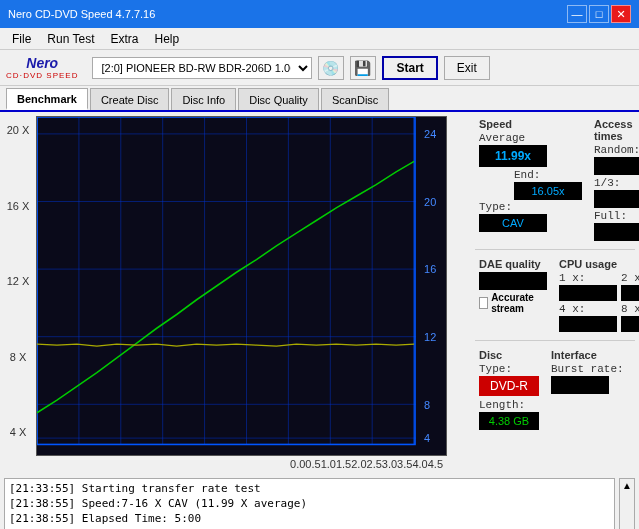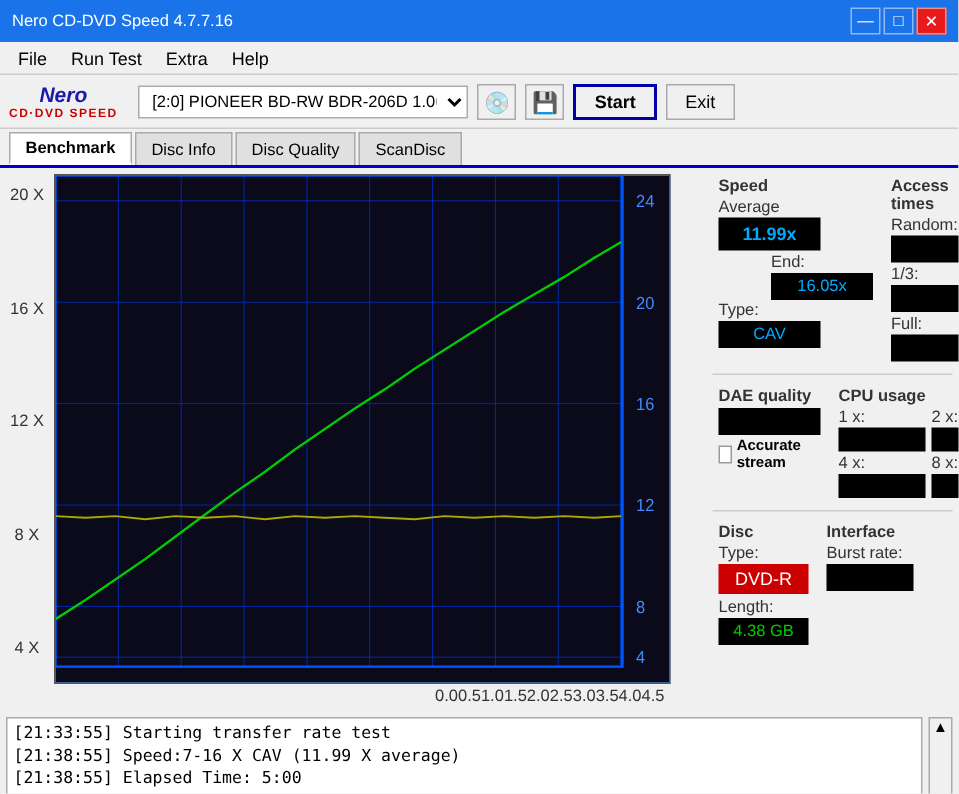--- a/index.html
+++ b/index.html
@@ -40,21 +40,21 @@
       align-items: center;
       padding: 3px 6px;
       gap: 6px;
       border-bottom: 1px solid #ccc;
       height: 36px;
     }
     .logo-area {
       display: flex; flex-direction: column; align-items: center; margin-right: 8px;
     }
     .logo-nero { color: #1a1aaa; font-size: 14px; font-weight: bold; font-style: italic; }
-    .logo-sub { color: #cc0000; font-size: 8px; font-weight: bold; letter-spacing: 1px; }
+    .logo-sub { color: #cc0000; font-size: 8px; font-weight: normal; letter-spacing: 1px; }
     .drive-select {
       background: white; border: 1px solid #aaa; padding: 2px 4px; font-size: 11px;
       height: 22px; width: 220px;
     }
     .toolbar-icon-btn {
       width: 26px; height: 24px; background: #f0f0f0; border: 1px solid #aaa;
       cursor: pointer; display: flex; align-items: center; justify-content: center; font-size: 14px;
     }
     .btn-start {
       background: #f0f0f0; border: 2px solid #0000aa; padding: 2px 12px; font-size: 12px;
@@ -103,21 +103,21 @@
     
     .right-panel {
       width: 160px;
       display: flex;
       flex-direction: column;
       gap: 4px;
       font-size: 11px;
     }
 
     .panel-label {
-      color: #333; font-size: 11px; margin-bottom: 1px;
+      color: #333; font-size: 11px; margin-bottom: 1px; font-family: Liberation Mono, monospace;
     }
 
     .speed-section, .access-section, .dae-section, .cpu-section, .disc-section, .interface-section {
       padding: 2px 4px;
     }
 
     .section-title { font-size: 11px; font-weight: bold; color: #333; margin-bottom: 2px; }
 
     .black-box {
       background: #000; height: 18px; width: 68px; display: flex; align-items: center;
@@ -197,20 +197,21 @@
     <option>[2:0]  PIONEER BD-RW  BDR-206D 1.06</option>
   </select>
   <button class="toolbar-icon-btn">💿</button>
   <button class="toolbar-icon-btn">💾</button>
   <button class="btn-start">Start</button>
   <button class="btn-exit">Exit</button>
 </div>
 
 <div class="tabs">
   <div class="tab active">Benchmark</div>
+  <div class="tab">Create Disc</div>
   <div class="tab">Disc Info</div>
   <div class="tab">Disc Quality</div>
   <div class="tab">ScanDisc</div>
 </div>
 
 <div class="main-content">
 
   <div style="display:flex;flex-direction:column;flex:1;">
     <div style="display:flex;flex:1;height:340px;">
 

